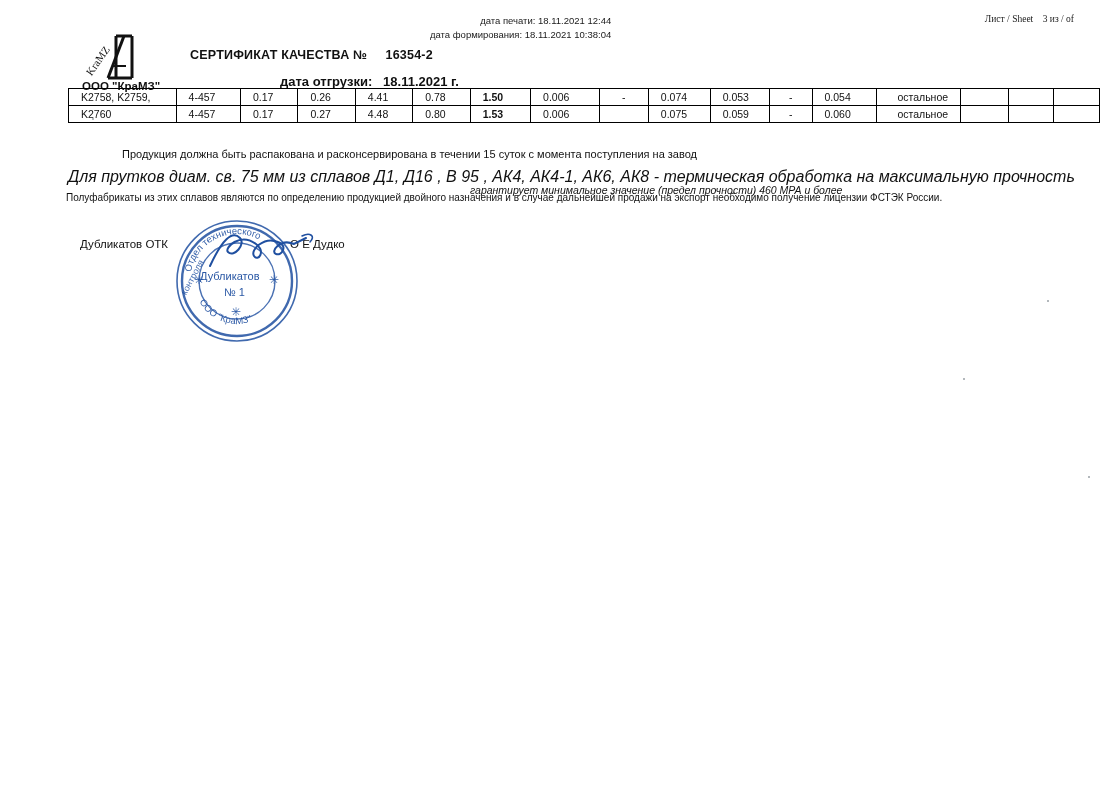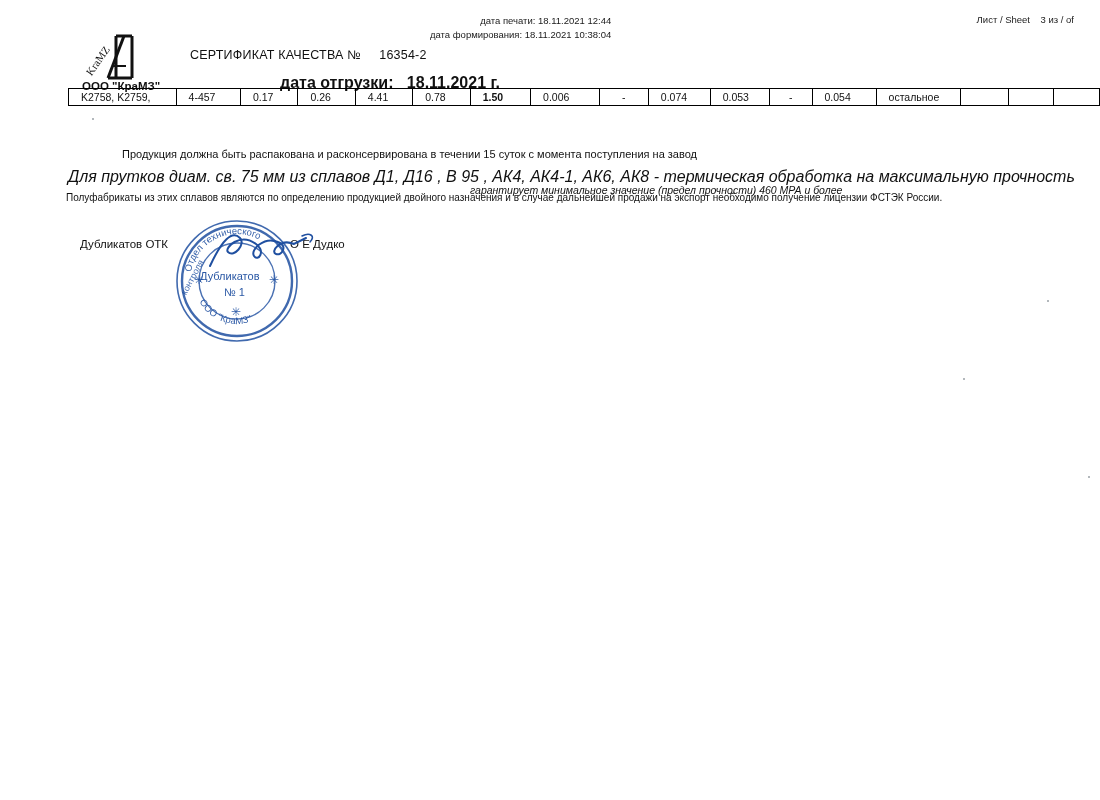--- a/index.html
+++ b/index.html
@@ -33,20 +33,21 @@
   }
   .print-meta div { text-align: right; }
 
   .sheet-meta {
     position: absolute;
     right: 26px;
     top: 14px;
     font-size: 9.5px;
     color: #1a1a1a;
     white-space: nowrap;
+    font-family: Liberation Serif, serif;
   }
 
   
   .logo-box {
     position: absolute;
     left: 86px;
     top: 34px;
     width: 78px;
     height: 48px;
   }
@@ -60,29 +61,29 @@
     font-weight: bold;
     white-space: nowrap;
   }
 
   
   .cert-title {
     position: absolute;
     left: 190px;
     top: 48px;
     font-size: 12.5px;
-    font-weight: normal;
+    font-weight: bold;
     letter-spacing: 0.2px;
     white-space: nowrap;
   }
   .ship-date {
     position: absolute;
     left: 280px;
     top: 74px;
-    font-size: 16px;
+    font-size: 13px;
     font-weight: bold;
     white-space: nowrap;
   }
 
   
   .data-table {
     position: absolute;
     left: 68px;
     top: 88px;
     border-collapse: collapse;
@@ -103,21 +104,21 @@
   .c-n2     { width: 52px; }
   .c-n3     { width: 52px; margin-left: 12px; }
   .c-n4     { width: 52px; }
   .c-n5     { width: 60px; font-weight: bold; }
   .c-n6     { width: 72px; }
   .c-n7     { width: 58px; text-align: center; }
   .c-n8     { width: 54px; }
   .c-n9     { width: 48px; }
   .c-n10    { width: 40px; text-align: center; }
   .c-n11    { width: 60px; }
-  .c-rest   { width: 74px; }
+  .c-rest   { width: 74px; text-align: right; }
   .c-e1     { width: 60px; }
   .c-e2     { width: 54px; }
   .c-e3     { width: 54px; }
 
   
   .note {
     position: absolute;
     font-size: 11px;
     color: #111111;
     white-space: nowrap;
@@ -223,20 +224,39 @@
         <td class="c-n2">0.26</td>
         <td class="c-n3">4.41</td>
         <td class="c-n4">0.78</td>
         <td class="c-n5">1.50</td>
         <td class="c-n6">0.006</td>
         <td class="c-n7">-</td>
         <td class="c-n8">0.074</td>
         <td class="c-n9">0.053</td>
         <td class="c-n10">-</td>
         <td class="c-n11">0.054</td>
+        <td class="c-rest">остальное</td>
+        <td class="c-e1"></td>
+        <td class="c-e2"></td>
+        <td class="c-e3"></td>
+      </tr>
+      <tr>
+        <td class="c-name">K2760</td>
+        <td class="c-alloy">4-457</td>
+        <td class="c-n1">0.17</td>
+        <td class="c-n2">0.27</td>
+        <td class="c-n3">4.48</td>
+        <td class="c-n4">0.80</td>
+        <td class="c-n5">1.53</td>
+        <td class="c-n6">0.006</td>
+        <td class="c-n7"></td>
+        <td class="c-n8">0.075</td>
+        <td class="c-n9">0.059</td>
+        <td class="c-n10">-</td>
+        <td class="c-n11">0.060</td>
         <td class="c-rest">остальное</td>
         <td class="c-e1"></td>
         <td class="c-e2"></td>
         <td class="c-e3"></td>
       </tr>
     </tbody>
   </table>
 
   <div class="note note-1">Продукция должна быть распакована и расконсервирована в течении 15 суток с момента поступления на завод</div>
   <div class="note note-2">Для прутков   диам. св. 75 мм  из сплавов Д1, Д16 , В 95 , АК4,  АК4-1,  АК6, АК8 -  термическая обработка на максимальную прочность</div>

